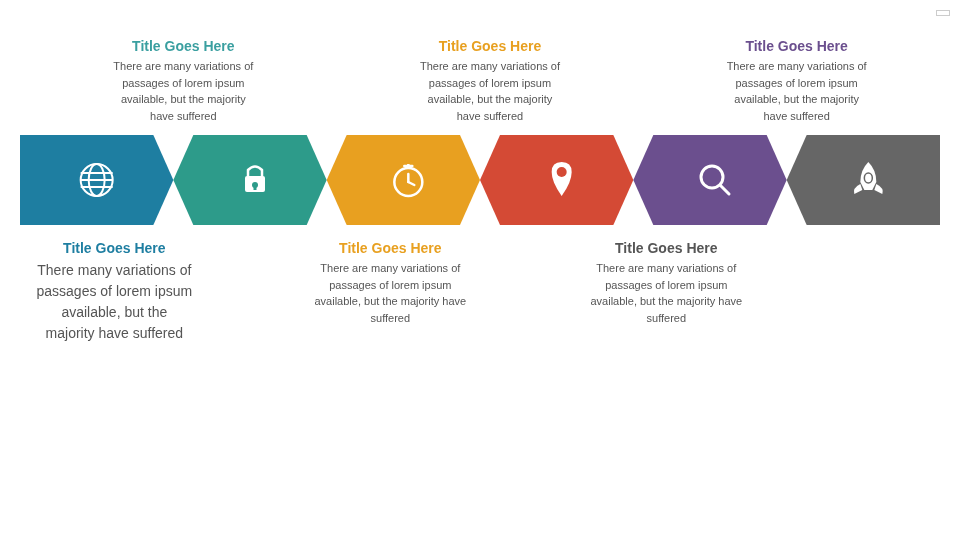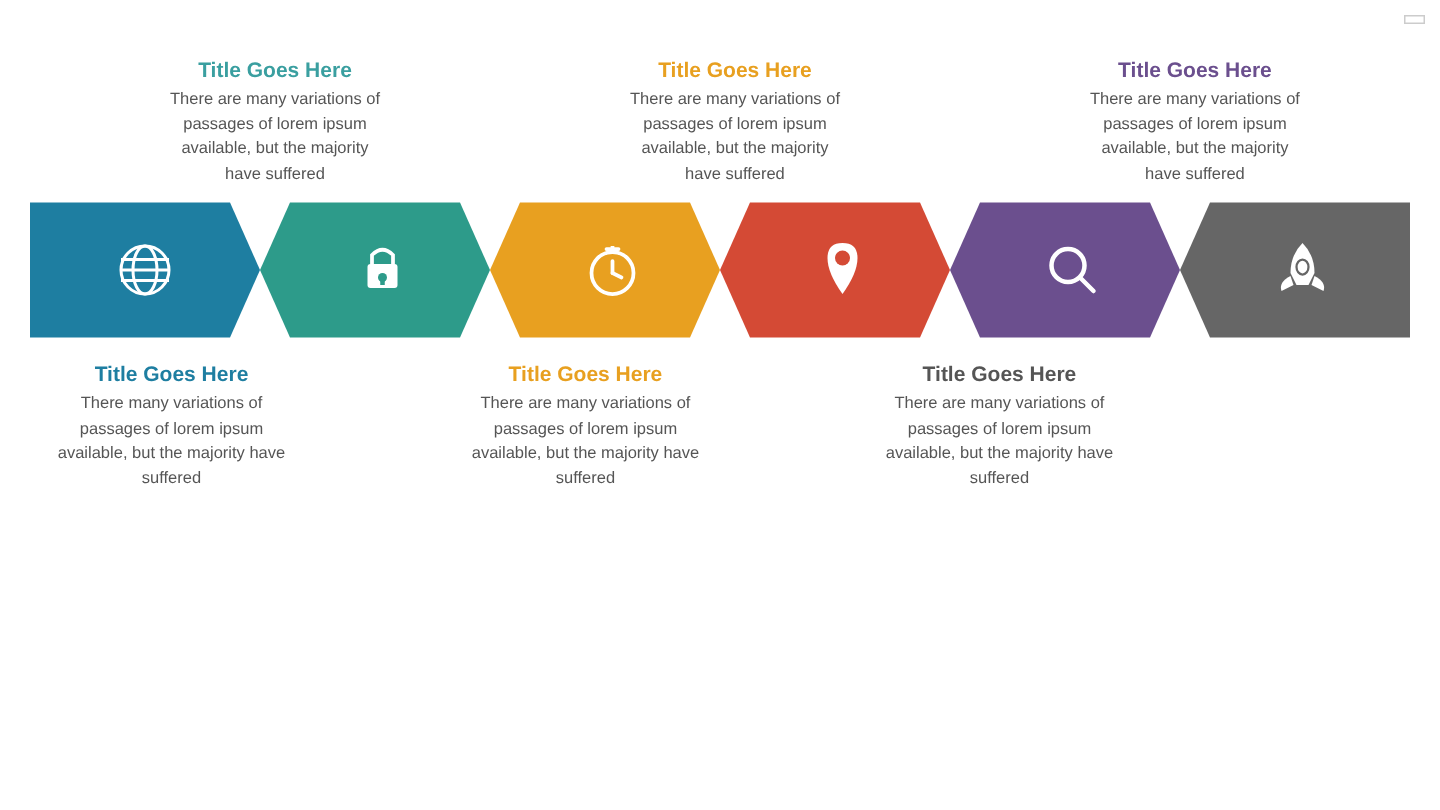--- a/index.html
+++ b/index.html
@@ -138,21 +138,21 @@
            <ellipse cx="0" cy="-2" rx="4" ry="5" fill="none" stroke="#666" stroke-width="1.5"></ellipse>
     </g>
   </g>
     </svg>
 </div>
 
 <div class="bottom-labels" id="bottom-labels-container">
   <div style="flex:0 0 0px;"></div>
   <div style="flex:0 0 168.66666666666669px; text-align:center; padding:0 5px;">
     <div style="font-size:14px;font-weight:700;color:#1e7ea1;margin-bottom:4px;">Title Goes Here</div>
-    <div style="font-size:11px;color:#555;line-height:1.5;">There many variations of passages of lorem ipsum available, but the majority have suffered</div>
+    <div style="font-size:14px;color:#555;line-height:1.5;">There many variations of passages of lorem ipsum available, but the majority have suffered</div>
   </div>
   <div style="flex:0 0 107.33333333333333px;"></div>
   <div style="flex:0 0 168.66666666666669px; text-align:center; padding:0 5px;">
     <div style="font-size:14px;font-weight:700;color:#e8a020;margin-bottom:4px;">Title Goes Here</div>
     <div style="font-size:11px;color:#555;line-height:1.5;">There are many variations of passages of lorem ipsum available, but the majority have suffered</div>
   </div>
   <div style="flex:0 0 107.33333333333333px;"></div>
   <div style="flex:0 0 168.66666666666669px; text-align:center; padding:0 5px;">
     <div style="font-size:14px;font-weight:700;color:#555;margin-bottom:4px;">Title Goes Here</div>
     <div style="font-size:11px;color:#555;line-height:1.5;">There are many variations of passages of lorem ipsum available, but the majority have suffered</div>

